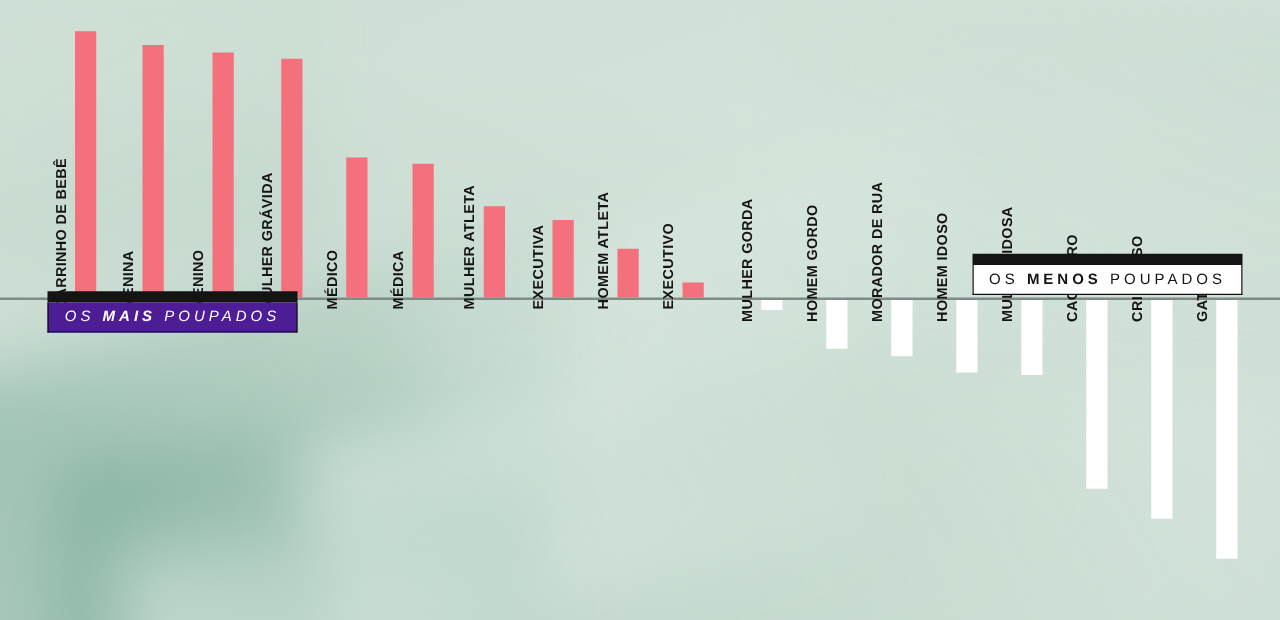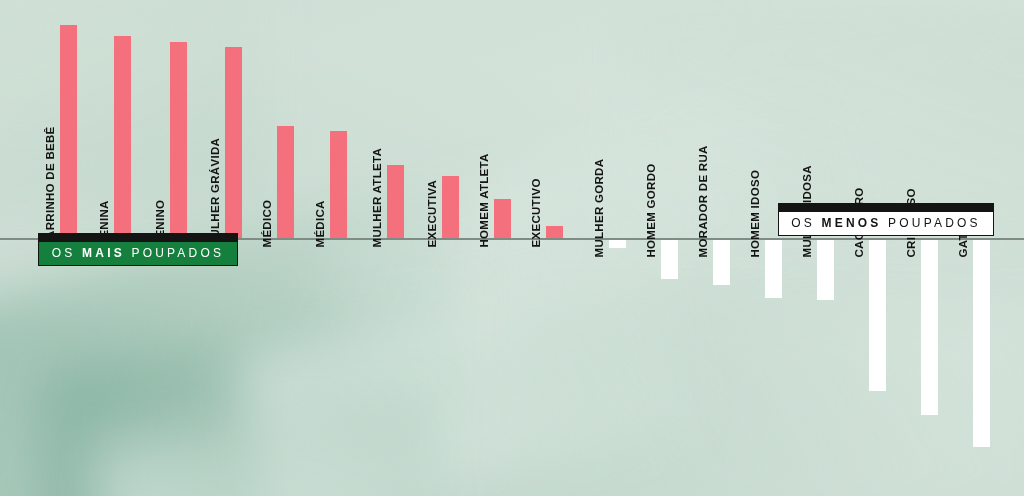--- a/index.html
+++ b/index.html
@@ -139,22 +139,23 @@
     padding: 4px 0 5px;
     font-size: 12px;
     letter-spacing: 3.2px;
   }
   .badge.mais {
     left: 38px;
     top: 233px;
     width: 200px;
   }
   .badge.mais .plate {
-    background: #15803d;
+    background: #4c1d95;
     color: #ffffff;
+    font-style: italic;
   }
   .badge.menos {
     left: 778px;
     top: 203px;
     width: 216px;
   }
   .badge.menos .plate {
     background: #ffffff;
     color: #141414;
   }

